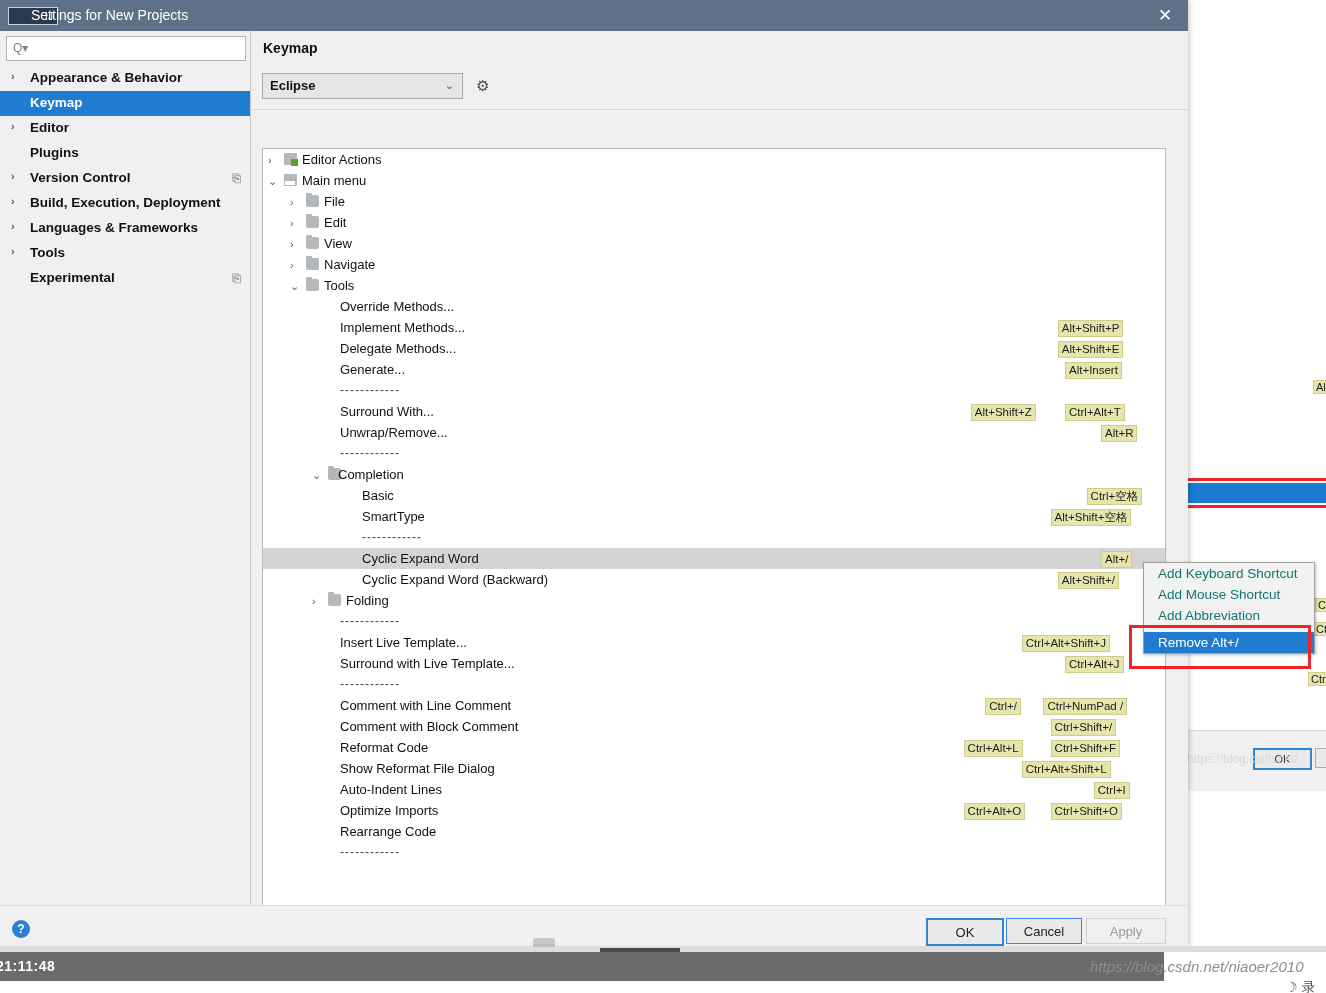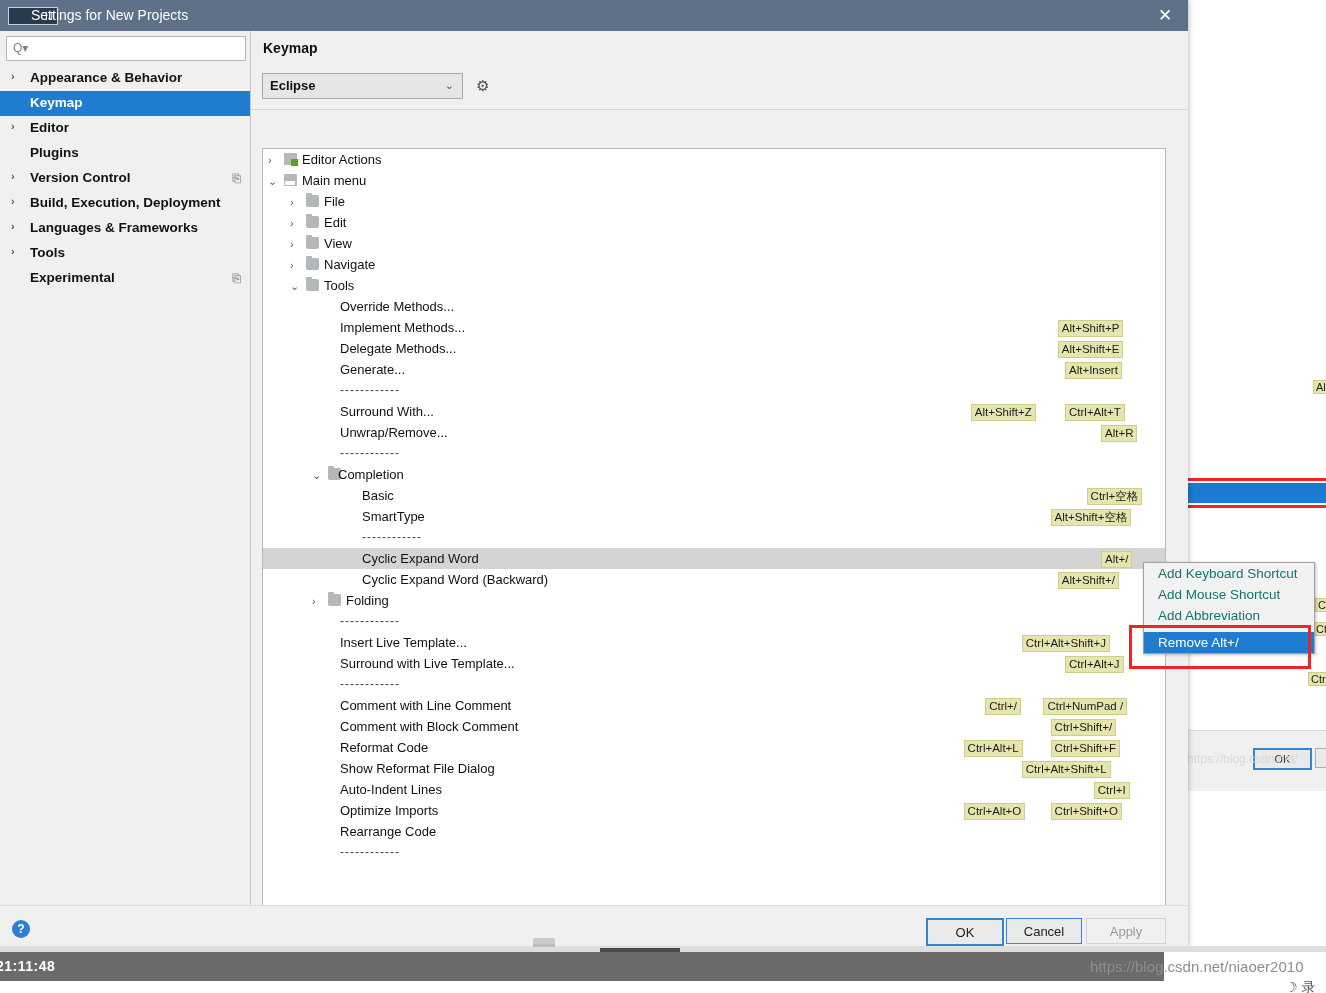--- a/index.html
+++ b/index.html
@@ -30,21 +30,21 @@
   .bg2-red-bot{position:absolute;left:1185px;top:505px;width:141px;height:3px;background:#ef2424;}
   .bg2-footer{position:absolute;left:1183px;top:730px;width:143px;height:60px;background:#f0f0f0;border-top:1px solid #d8d8d8;}
   .bg2-ok{position:absolute;left:1253px;top:748px;width:55px;height:18px;background:#eaeaea;border:2px solid #2f86d3;
           display:flex;align-items:center;justify-content:center;font-size:11px;color:#333;}
   .bg2-cancel{position:absolute;left:1315px;top:748px;width:55px;height:18px;background:#eaeaea;border:1px solid #adadad;}
   .bg-kbd{position:absolute;background:#e6e5ad;border:1px solid #cfcc8d;font-size:11px;padding:0 2px;color:#222;white-space:nowrap;}
   .bg-wm{position:absolute;left:1187px;top:752px;font-size:12px;color:#d9d9d9;}
   
   #taskbar{position:absolute;left:0;top:952px;width:1164px;height:29px;background:#6b6b6b;color:#fff;}
   #taskbar .clock{position:absolute;left:-4px;top:6px;font-size:14px;font-weight:bold;letter-spacing:.5px;}
-  #taskbar .wmark{position:absolute;left:1090px;top:6px;font-size:15px;color:#8e8e8e;}
+  #taskbar .wmark{position:absolute;left:1090px;top:6px;font-size:15px;color:#8e8e8e;font-style:italic;}
   #taskbar .ht{position:absolute;left:1305px;top:2px;font-size:12px;font-weight:normal;color:#ffffff;}
   #belowbar{position:absolute;left:0;top:981px;width:1326px;height:12px;background:#fff;}
   #belowbar .gl{position:absolute;top:-2px;font-size:14px;color:#555;}
   .strip-light{position:absolute;left:0;top:946px;width:1326px;height:6px;background:#dedede;}
   .tab-handle{position:absolute;left:533px;top:938px;width:22px;height:8px;background:#c9c9c9;border-radius:2px;}
   .tab-handle2{position:absolute;left:533px;top:944px;width:22px;height:3px;background:#bdbdbd;}
   .dark-blob{position:absolute;left:600px;top:948px;width:80px;height:8px;background:#4a4a4a;}
 
   
   #dlg{position:absolute;left:0;top:0;width:1188px;height:946px;background:#f0f0f0;

